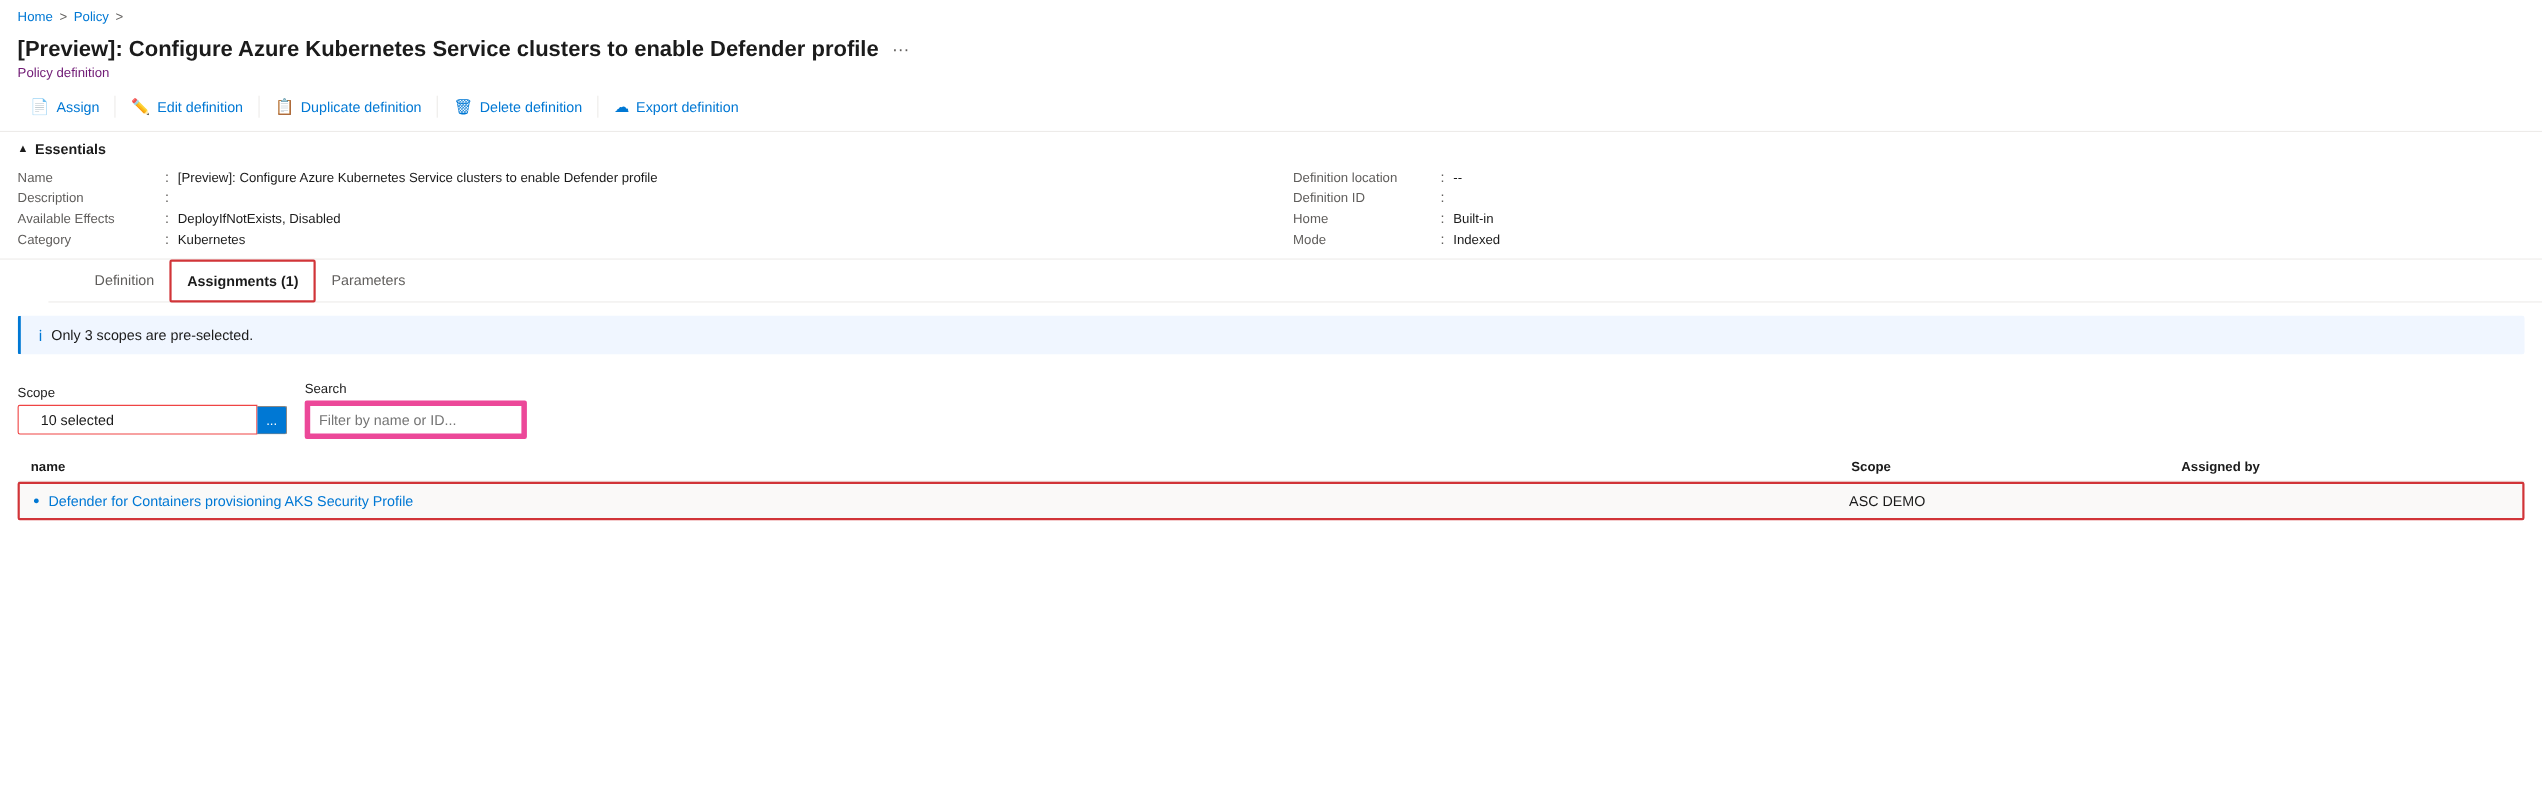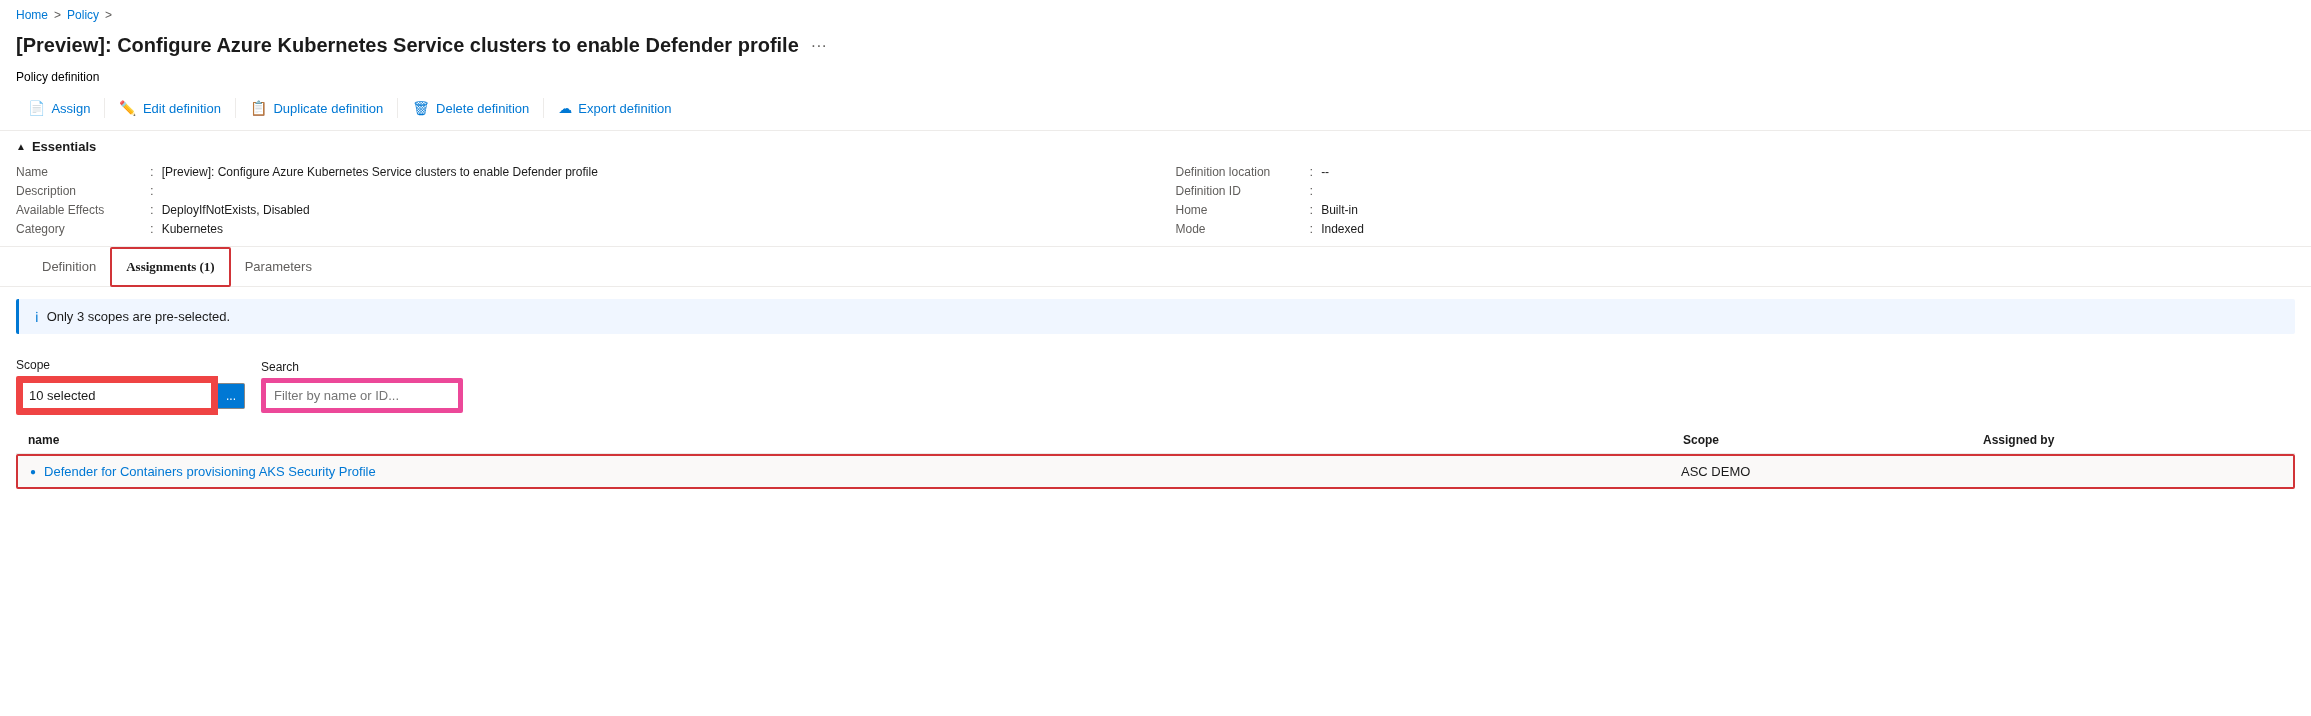--- a/index.html
+++ b/index.html
@@ -4,49 +4,49 @@
   <style>
     * { box-sizing: border-box; margin: 0; padding: 0; }
     body { font-family: 'Segoe UI', Arial, sans-serif; font-size: 13px; color: #333; background: #fff; }
 
     .breadcrumb { display: flex; align-items: flex-start; gap: 6px; padding: 8px 16px; font-size: 12px; color: #0078d4; }
     .breadcrumb span { color: #605e5c; }
     .breadcrumb a { color: #0078d4; text-decoration: none; cursor: pointer; }
 
     .page-header { padding: 4px 16px 2px; }
     .page-title { font-size: 20px; font-weight: 600; color: #1b1b1b; display: flex; align-items: center; gap: 8px; }
-    .page-subtitle { font-size: 12px; color: #000000; margin-top: 13px; }
+    .page-subtitle { font-size: 12px; color: #701a75; margin-top: 2px; }
     .ellipsis-btn { background: none; border: none; cursor: pointer; font-size: 16px; color: #605e5c; padding: 0 4px; }
 
     .toolbar { display: flex; align-items: center; gap: 0; padding: 8px 16px; border-bottom: 1px solid #edebe9; }
     .toolbar-btn { display: flex; align-items: center; gap: 6px; background: none; border: none; cursor: pointer; color: #0078d4; font-size: 13px; padding: 6px 12px; border-radius: 2px; }
     .toolbar-btn .icon { font-size: 14px; }
     .toolbar-sep { width: 1px; height: 20px; background: #edebe9; margin: 0 2px; }
 
     .essentials-section { padding: 8px 16px; border-bottom: 1px solid #edebe9; }
     .essentials-header { display: flex; align-items: center; gap: 6px; font-weight: 600; font-size: 13px; margin-bottom: 8px; cursor: pointer; color: #1b1b1b; }
     .essentials-grid { display: grid; grid-template-columns: 1fr 1fr; gap: 4px 40px; }
     .essentials-row { display: flex; align-items: baseline; gap: 4px; padding: 2px 0; }
     .essentials-label { color: #605e5c; font-size: 12px; min-width: 130px; flex-shrink: 0; }
     .essentials-value { color: #1b1b1b; font-size: 12px; }
     .colon { color: #605e5c; margin-right: 4px; }
 
-    .tabs { display: flex; align-items: center; border-bottom: 1px solid #edebe9; padding: 0 28px; }
+    .tabs { display: flex; align-items: center; border-bottom: 1px solid #edebe9; padding: 0 28px; margin-left: 44px; }
     .tab { padding: 10px 14px; cursor: pointer; font-size: 13px; color: #605e5c; border-bottom: 2px solid transparent; margin-bottom: -1px; }
-    .tab.active { color: #0078d4; border-bottom: 2px solid #0078d4; font-weight: 600; font-family: Liberation Serif, serif; }
+    .tab.active { color: #0078d4; border-bottom: 2px solid #0078d4; font-weight: 600; }
     .tab.selected-highlight { border: 2px solid #d13438; color: #1b1b1b; font-weight: 600; border-radius: 2px; border-bottom: 2px solid #d13438; }
 
     .info-bar { background: #f0f6ff; border-left: 3px solid #0078d4; padding: 8px 16px; margin: 12px 16px; display: flex; align-items: center; gap: 8px; font-size: 13px; color: #1b1b1b; border-radius: 2px; }
     .info-icon { color: #0078d4; font-size: 14px; }
 
     .filter-row { display: flex; align-items: center; gap: 16px; padding: 12px 16px; }
     .filter-group { display: flex; flex-direction: column; gap: 4px; }
     .filter-label { font-size: 12px; color: #1b1b1b; font-weight: 500; }
     .filter-input-row { display: flex; align-items: center; gap: 0; }
-    .filter-input { border: 7px solid #ef4444; padding: 5px 6px; font-size: 13px; color: #1b1b1b; border-radius: 2px 0 0 2px; outline: none; min-width: 120px; }
+    .filter-input { border: 1px solid #ef4444; padding: 5px 20px; font-size: 13px; color: #1b1b1b; border-radius: 2px 0 0 2px; outline: none; min-width: 120px; }
     .filter-dots-btn { border: 1px solid #8a8886; border-left: none; background: #0078d4; color: #fff; padding: 5px 8px; cursor: pointer; border-radius: 0 2px 2px 0; font-size: 12px; }
     .search-input { border: 5px solid #ec4899; padding: 5px 8px; font-size: 13px; color: #4d7c0f; border-radius: 2px; outline: none; min-width: 200px; }
 
     .table-section { padding: 0 16px; }
     .table-header { display: grid; grid-template-columns: 1fr 300px 300px; border-bottom: 1px solid #edebe9; padding: 6px 12px; }
     .col-header { font-size: 12px; font-weight: 600; color: #1b1b1b; cursor: pointer; }
 
     .table-row { display: grid; grid-template-columns: 1fr 300px 300px; border: 2px solid #d13438; border-radius: 2px; padding: 8px 12px; background: #faf9f8; align-items: center; margin-bottom: 4px; }
     .table-row-inner { display: flex; align-items: center; gap: 8px; }
     .row-icon { color: #0078d4; font-size: 10px; }

